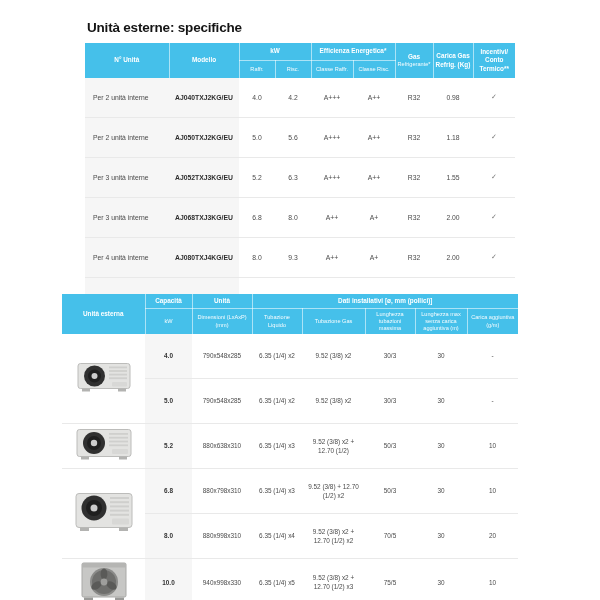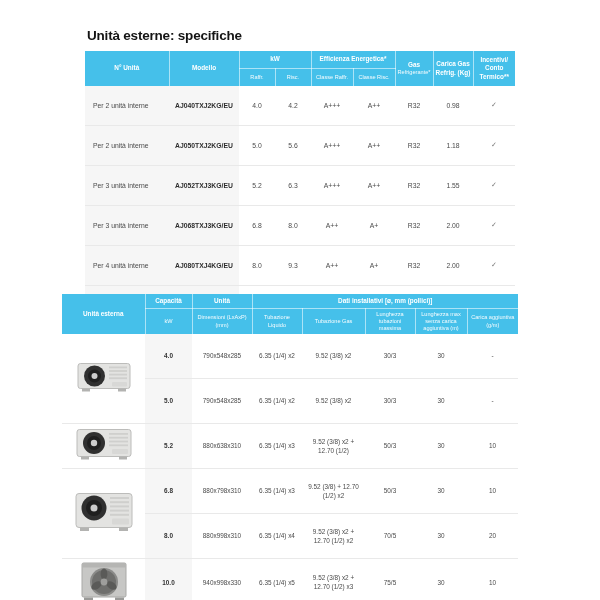--- a/index.html
+++ b/index.html
@@ -1,21 +1,21 @@
 <!DOCTYPE html>
 <html><head>
 <meta charset="utf-8">
 <style>
   html,body{margin:0;padding:0;}
   body{
     width:600px;height:600px;background:#ffffff;position:relative;overflow:hidden;
     font-family:"Liberation Sans", sans-serif;
   }
   .section{position:absolute;}
-  #sec1{left:85px;top:28px;width:430px;}
+  #sec1{left:85px;top:20px;width:430px;}
   #sec2{left:62px;top:294px;width:456px;}
   .title{
     font-size:13.5px;font-weight:bold;color:#141414;margin:0 0 8px 2px;
     letter-spacing:-0.2px;
   }
   table{border-collapse:collapse;table-layout:fixed;width:100%;}
   thead th{
     background:#45c0ea;color:#ffffff;vertical-align:middle;text-align:center;
     padding:1px 2px;font-weight:bold;
   }

